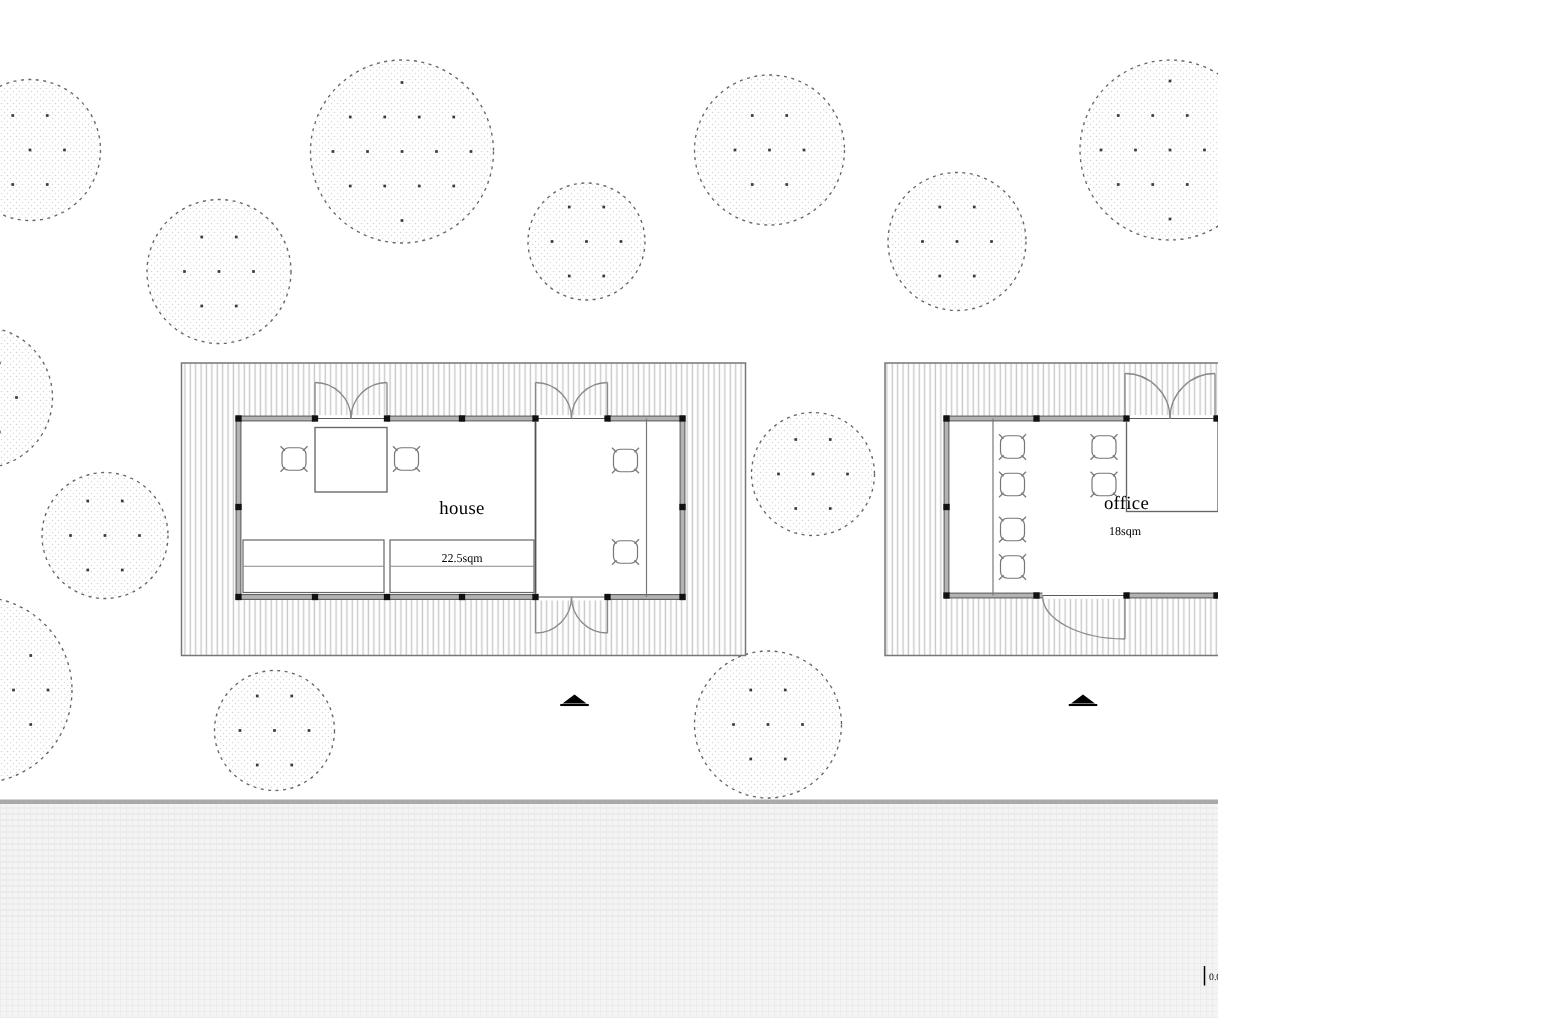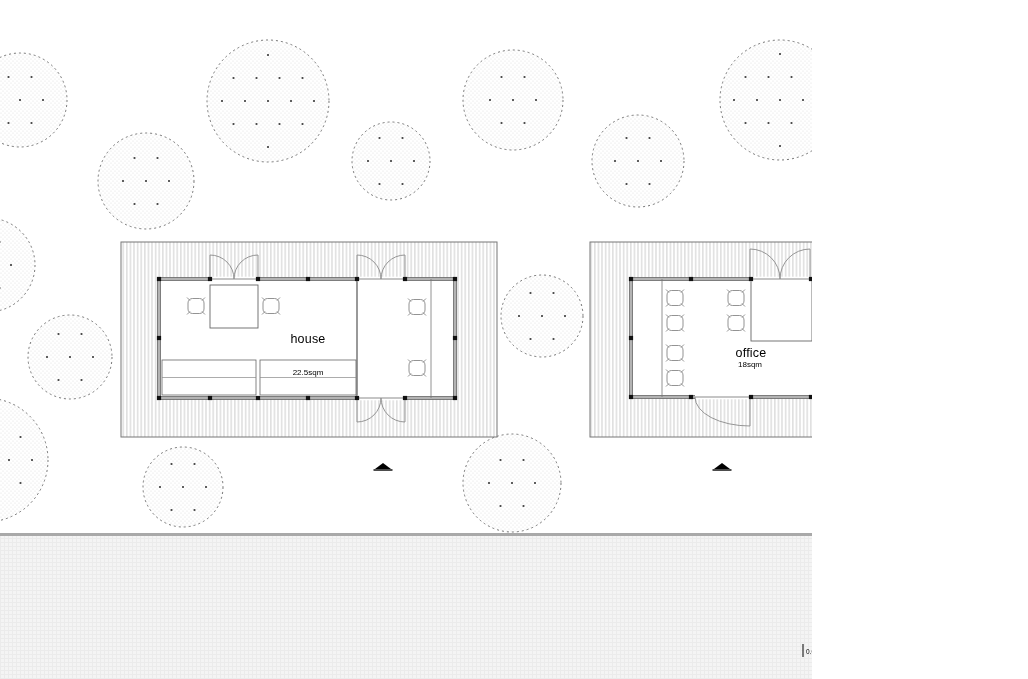--- a/index.html
+++ b/index.html
@@ -1,18 +1,18 @@
 <!DOCTYPE html>
 <html><head>
 <meta charset="utf-8">
 <style>
   html,body{margin:0;padding:0;background:#fff;}
   .canvas{
     position:relative;width:812px;height:679px;background:#ffffff;
-    overflow:hidden;font-family:Liberation Sans, sans-serif;
+    overflow:hidden;font-family:Liberation Serif, serif;
   }
   .road-line{position:absolute;left:0;top:533px;width:1028px;height:3px;background:#a9a9a9;}
   .road-surface{
     position:absolute;left:0;top:536px;width:1028px;height:143px;
     background-color:#f4f4f4;
     background-image:
       repeating-linear-gradient(0deg,#ebebeb 0 1px,transparent 1px 4px),
       repeating-linear-gradient(90deg,#ebebeb 0 1px,transparent 1px 4px);
   }
   svg.plan{position:absolute;left:0;top:0;}
@@ -417,20 +417,20 @@
         <circle cx="968" cy="651" r="10.5" fill="none" stroke="#000" stroke-width="1"></circle>
         <line x1="954" y1="651" x2="982" y2="651" stroke-width="0.8" stroke="#333"></line>
         <line x1="968" y1="637.5" x2="968" y2="663.5" stroke-width="0.8" stroke="#333"></line>
         <line x1="968" y1="637.5" x2="968" y2="651" stroke-width="2.6" stroke="#000"></line>
       </g>
     </svg>
 
   <div class="plan-label building-name" style="left:308px;top:339px">house</div>
   <div class="plan-label building-area" style="left:308px;top:372px">22.5sqm</div>
 
-  <div class="plan-label building-name" style="left:751px;top:353px">office</div>
-  <div class="plan-label building-area" style="left:750px;top:364px">18sqm</div>
+  <div class="plan-label building-name" style="left:751px;top:336px">office</div>
+  <div class="plan-label building-area" style="left:750px;top:354px">18sqm</div>
 
   <div class="scale-label" style="left:806px;top:648px">0.0</div>
   <div class="scale-label" style="left:845px;top:648px">1.0</div>
   <div class="scale-label" style="left:885px;top:648px">2.0</div>
   <div class="scale-label" style="left:923px;top:648px">3.0m</div>
 </div>
 
 </body></html>

